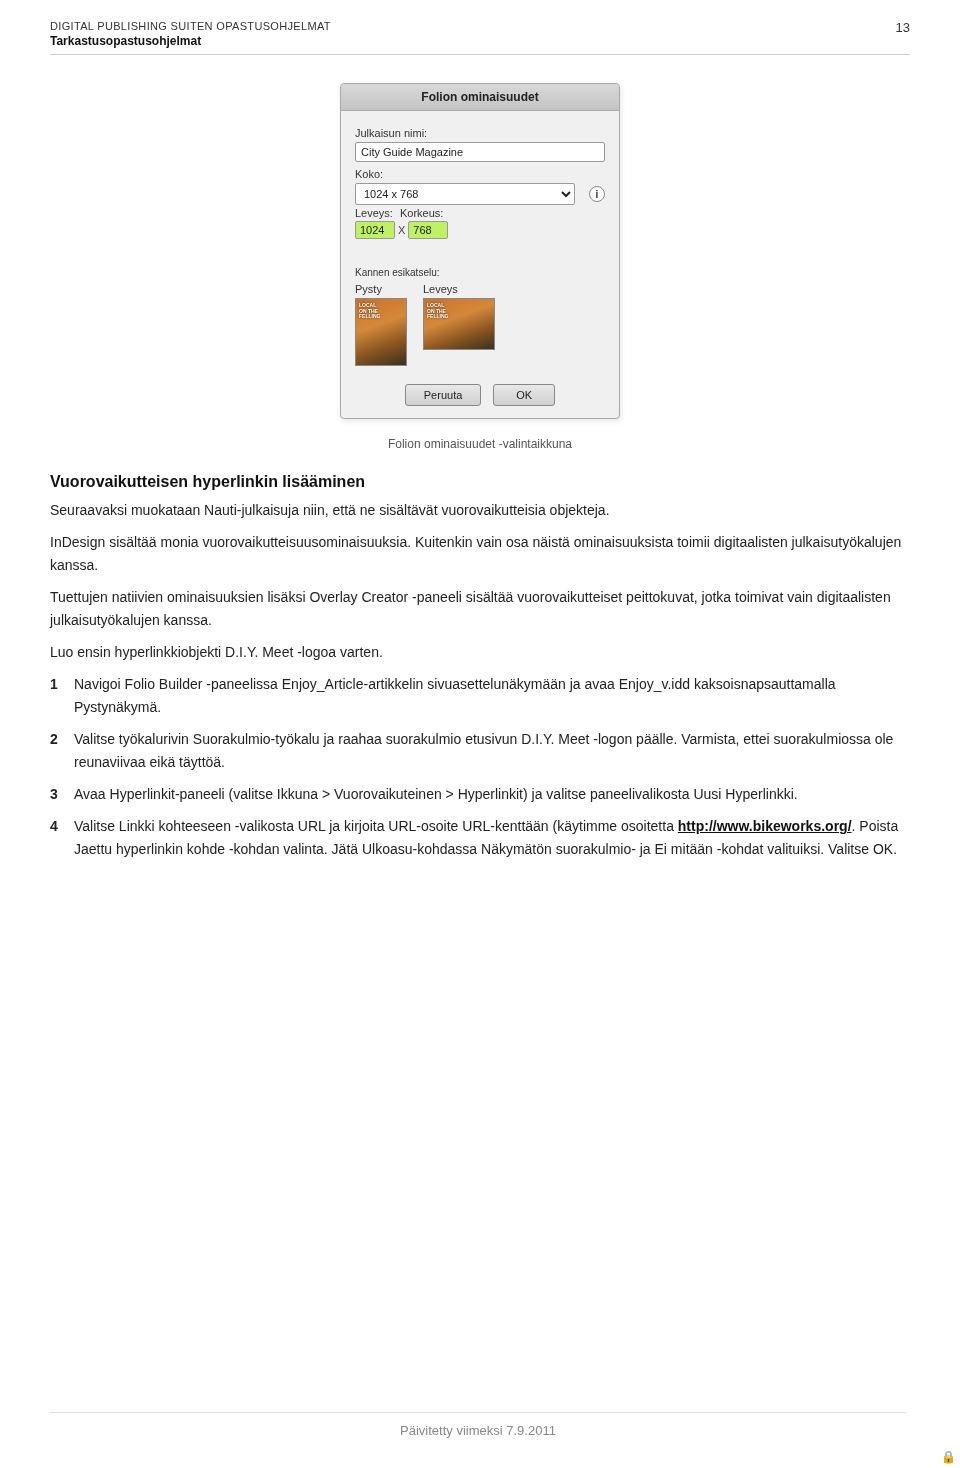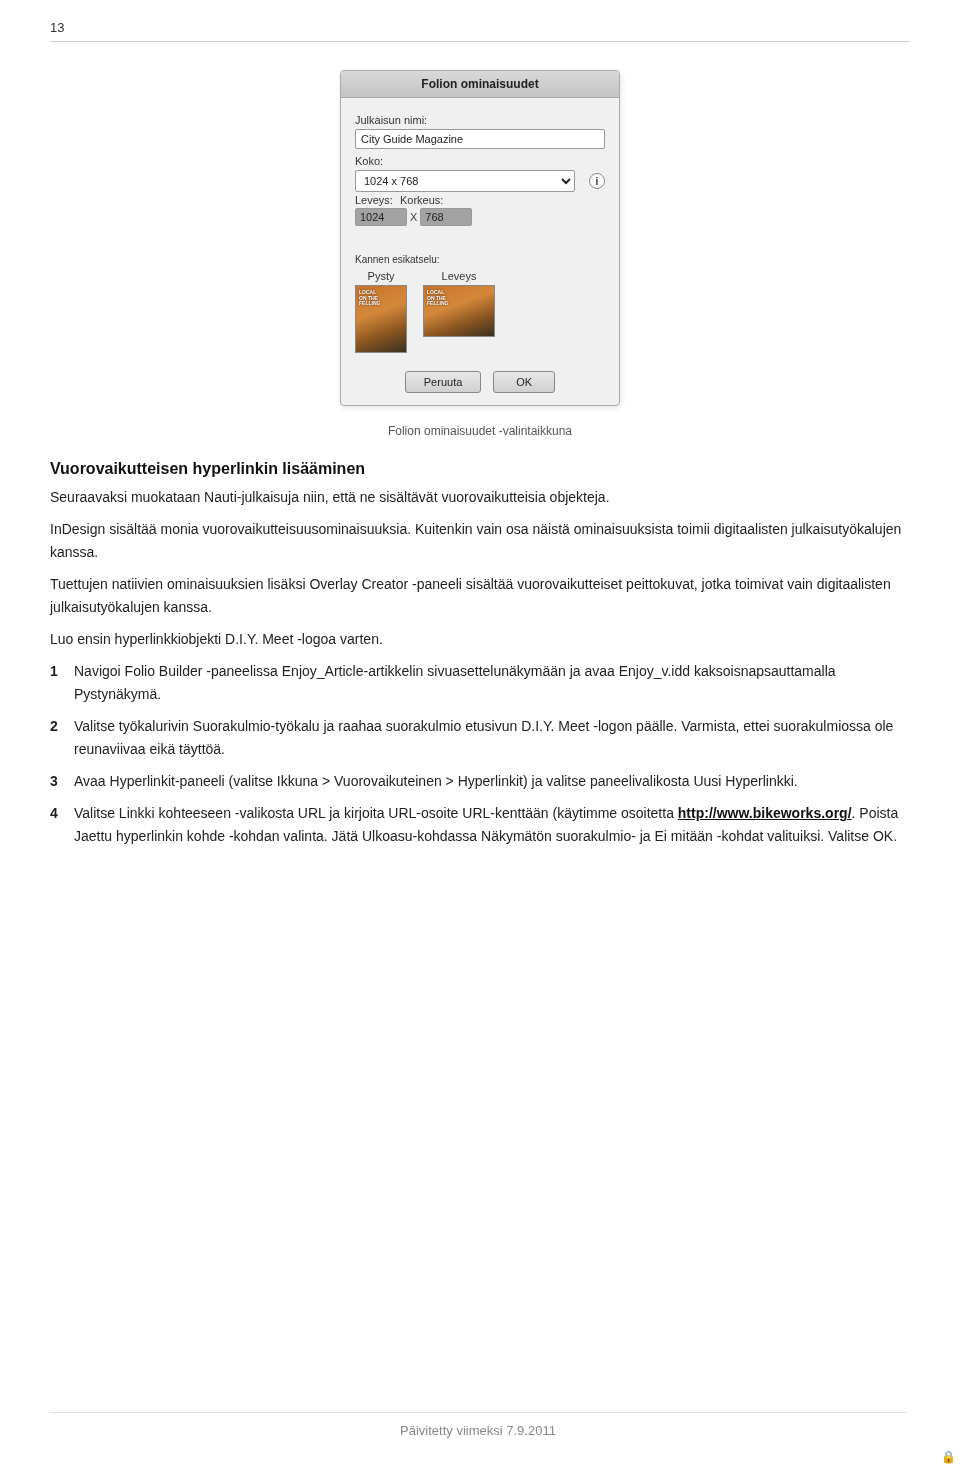--- a/index.html
+++ b/index.html
@@ -108,24 +108,24 @@
       align-items: center;
       gap: 3px;
       margin-top: 2px;
     }
     .wh-label {
       font-size: 11px;
       color: #333;
       min-width: 42px;
     }
     .wh-input {
-      width: 52px;
+      width: 40px;
       border: 1px solid #999;
       border-radius: 2px;
-      background: #a3a3a3;
+      background: #bef264;
       padding: 2px 4px;
       font-size: 11px;
       color: #222;
     }
     .x-sep {
       font-size: 11px;
       color: #444;
     }
     .preview-section-label {
       font-size: 10px;
@@ -134,21 +134,20 @@
       margin-bottom: 5px;
     }
     .preview-row {
       display: flex;
       gap: 16px;
       margin-bottom: 2px;
     }
     .preview-col {
       display: flex;
       flex-direction: column;
-      align-items: center;
       gap: 3px;
     }
     .preview-col-label {
       font-size: 11px;
       color: #333;
     }
     .preview-thumb-wrap {
       display: flex;
       align-items: flex-end;
       gap: 4px;
@@ -269,20 +268,24 @@
     .header-divider {
       border: none;
       border-top: 1px solid #ccc;
       margin: 6px 0 18px 0;
     }
   </style>
 </head>
 <body>
 
 <div class="header-top">
+  <div>
+    <div class="header-title-main">DIGITAL PUBLISHING SUITEN OPASTUSOHJELMAT</div>
+    <div class="header-title-sub">Tarkastusopastusohjelmat</div>
+  </div>
   <div class="page-number">13</div>
 </div>
 <hr class="header-divider">
 
 <div class="dialog-container">
   <div class="dialog-titlebar">Folion ominaisuudet</div>
   <div class="dialog-body">
     <div class="field-label">Julkaisun nimi:</div>
     <input class="field-input" type="text" value="City Guide Magazine" style="">
 

